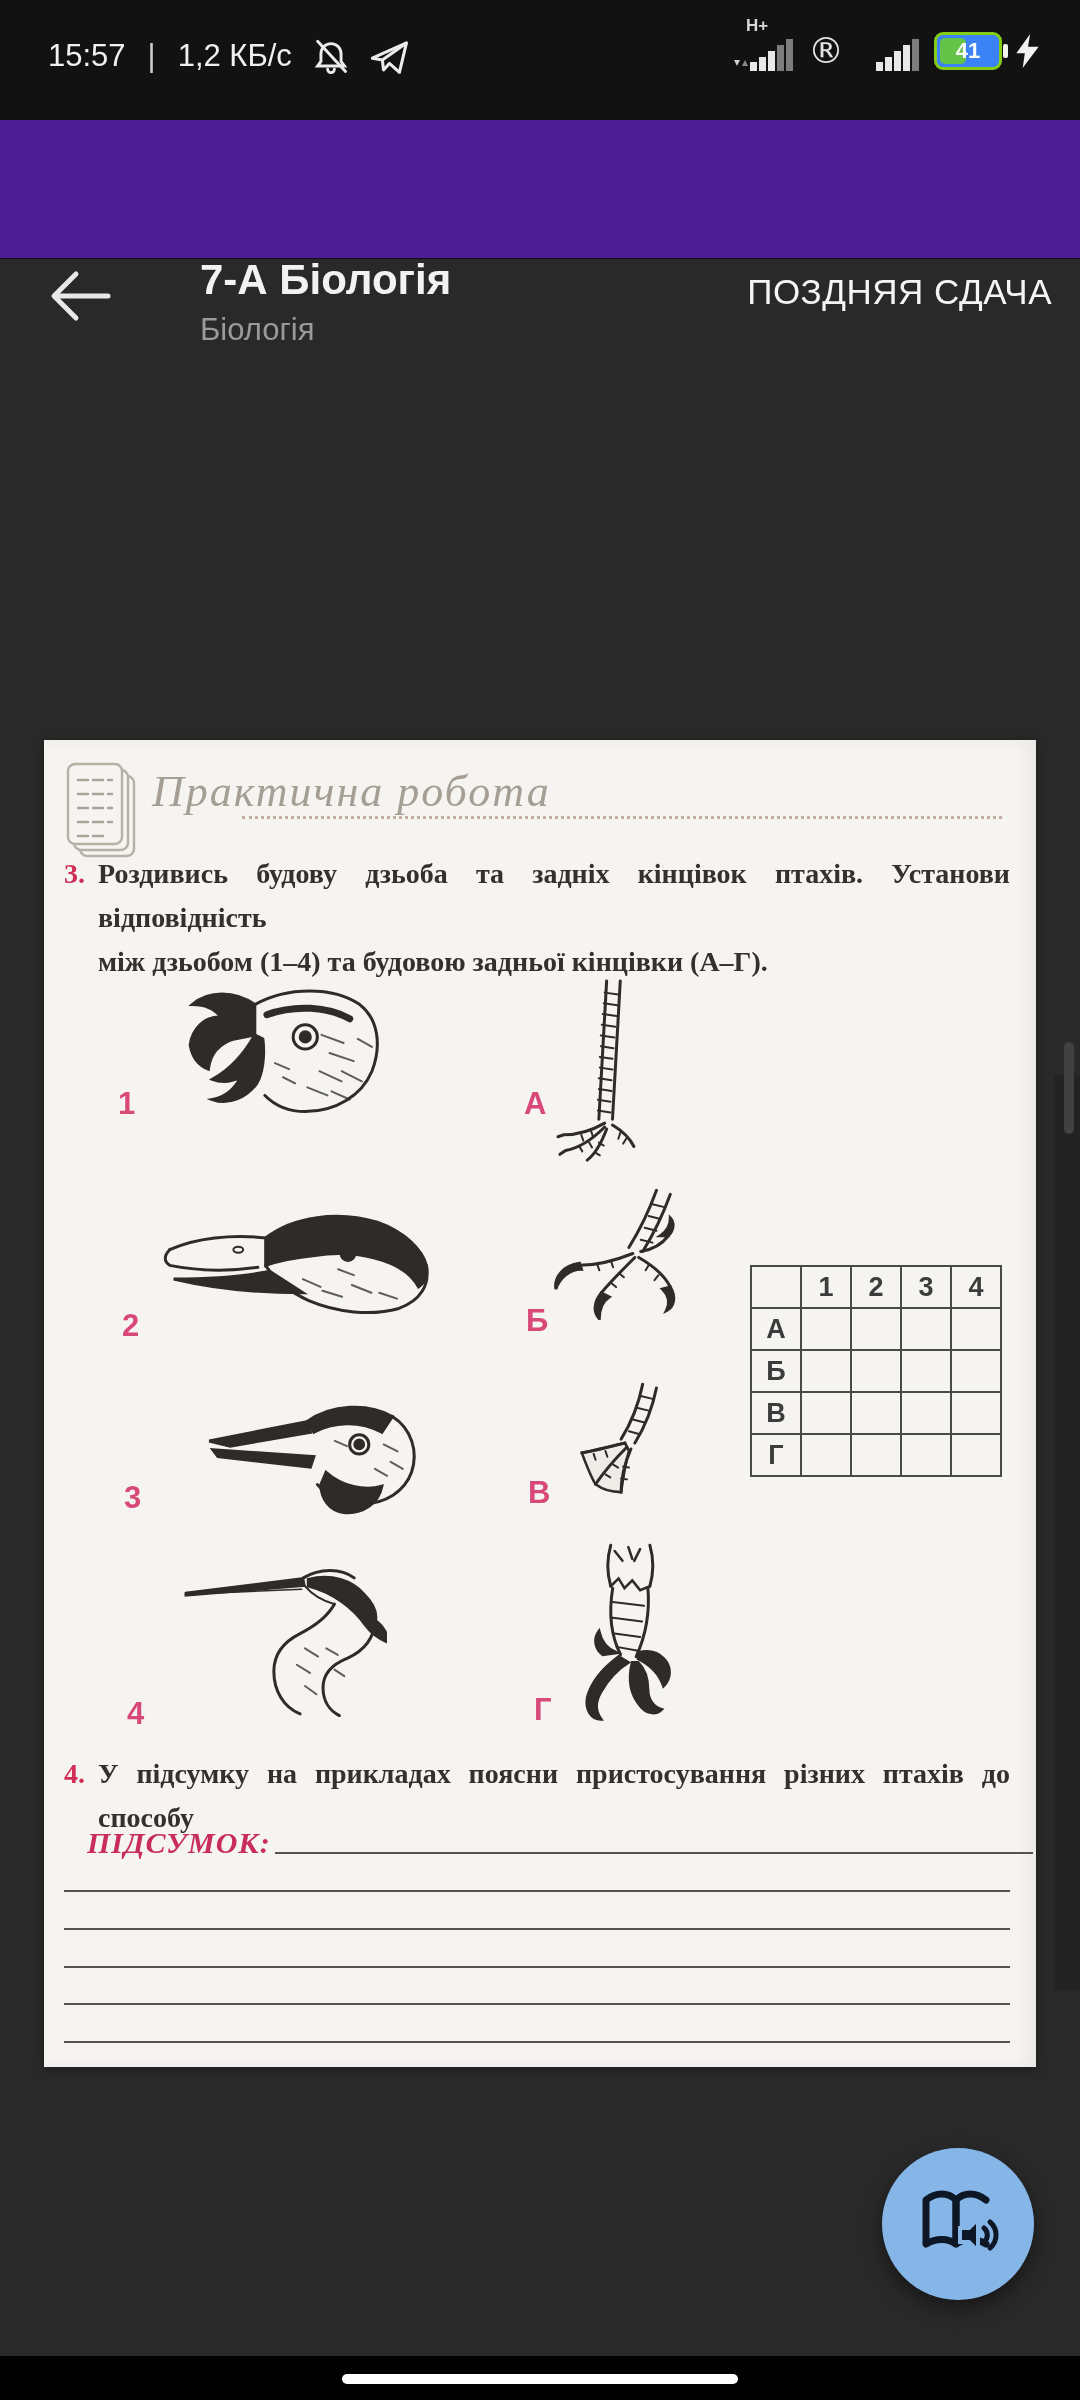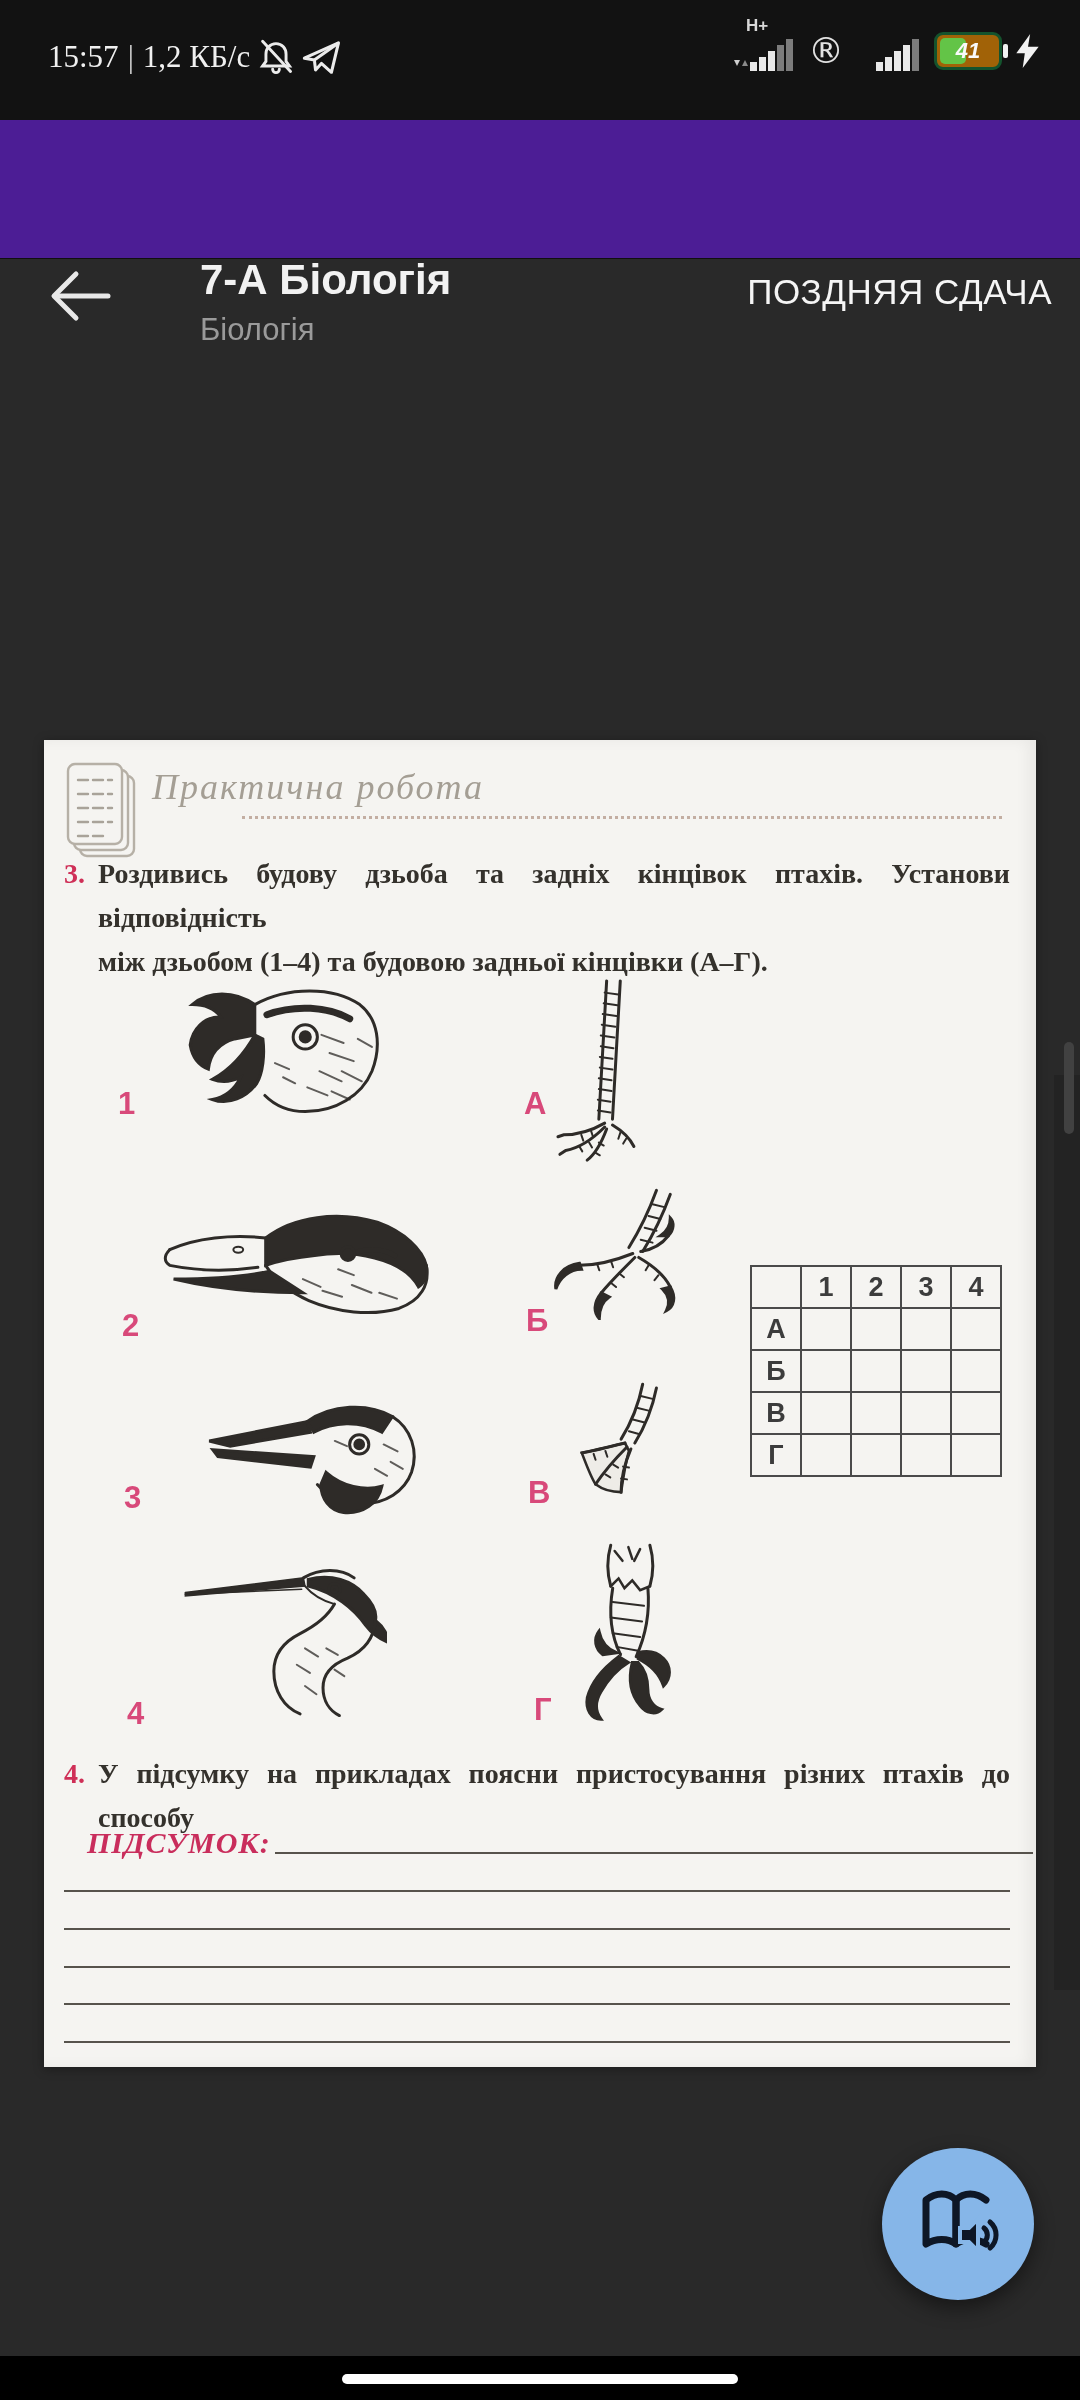--- a/index.html
+++ b/index.html
@@ -2,46 +2,46 @@
 <html><head>
 <meta charset="utf-8">
 <style>
   html,body{margin:0;padding:0;background:#000;}
   #screen{position:relative;width:1080px;height:2400px;overflow:hidden;background:#292929;
           font-family:"Liberation Sans",sans-serif;}
   .abs{position:absolute;}
 
   
   .statusbar{position:absolute;left:0;top:0;width:1080px;height:120px;background:#121212;}
-  .sb-left{position:absolute;left:48px;top:38px;display:flex;align-items:center;gap:7px;
-           color:#f0f0f0;font-size:31px;font-family:Liberation Serif, serif;}
+  .sb-left{position:absolute;left:48px;top:38px;display:flex;align-items:flex-start;gap:20px;
+           color:#f0f0f0;font-size:31px;}
   .sb-sep{color:#cfcfcf;margin:0 2px;}
   .sb-ic{display:block;}
   .sb-right{position:absolute;right:40px;top:30px;display:flex;align-items:center;gap:14px;}
   .nettype{position:absolute;left:14px;top:-14px;font-size:17px;font-weight:bold;color:#d8d8d8;}
   .sig{position:relative;width:62px;height:42px;}
   .roaming{font-size:36px;color:#e2e2e2;line-height:42px;font-family:"DejaVu Sans",sans-serif;}
-  .battery{position:relative;width:62px;height:32px;border:3px solid #14532d;border-radius:9px;background:#a16207;font-style:italic;}
+  .battery{position:relative;width:62px;height:32px;border:3px solid #84cc16;border-radius:9px;background:#3b82f6;}
   .bat-fill{position:absolute;left:3px;top:3px;width:26px;height:26px;background:#63c447;border-radius:5px;}
   .bat-txt{position:absolute;left:0;top:3px;width:62px;text-align:center;font-size:22px;font-weight:bold;color:#fafafa;}
   .bat-nub{position:absolute;right:-9px;top:9px;width:5px;height:14px;background:#f2f2f2;border-radius:2px;}
 
   
   .appbar{position:absolute;left:0;top:120px;width:1080px;height:138px;background:#4c1d95;
           border-bottom:1px solid #101010;}
   .back{position:absolute;left:46px;top:146px;width:70px;height:60px;color:#e8e8e8;}
   .title{position:absolute;left:200px;top:136px;font-size:42px;font-weight:bold;color:#f2f2f2;}
   .subtitle{position:absolute;left:200px;top:192px;font-size:31px;color:#9a9a9a;}
   .action{position:absolute;right:28px;top:152px;font-size:35px;color:#f5f5f5;letter-spacing:.5px;}
 
   
   .page{position:absolute;left:44px;top:740px;width:992px;height:1327px;background:#f5f4f1;
         box-shadow:inset -8px 0 14px rgba(0,0,0,.05), 0 2px 10px rgba(0,0,0,.35);}
   .sect-title{position:absolute;left:108px;top:26px;font-family:"Liberation Serif",serif;
-              font-style:italic;font-size:36px;letter-spacing:2px;color:#a49e94;}
+              font-style:italic;font-size:44px;letter-spacing:2px;color:#a49e94;}
   .dotline{position:absolute;left:198px;top:76px;width:760px;border-top:3px dotted #c3aea2;}
   .task{position:absolute;left:20px;width:946px;font-family:"Liberation Serif",serif;
         font-weight:600;font-size:28px;line-height:44px;color:#34312c;}
   .tnum{position:absolute;left:0;top:0;color:#cf2f57;font-weight:700;}
   .tline{display:block;margin-left:34px;}
   .justify{text-align:justify;text-align-last:justify;}
   .figlabel{position:absolute;font-size:31px;font-weight:bold;color:#d8497a;}
   .sketch path,.sketch circle,.sketch ellipse{vector-effect:non-scaling-stroke;}
 
   .answer-table{position:absolute;left:706px;top:525px;border-collapse:collapse;table-layout:fixed;}

